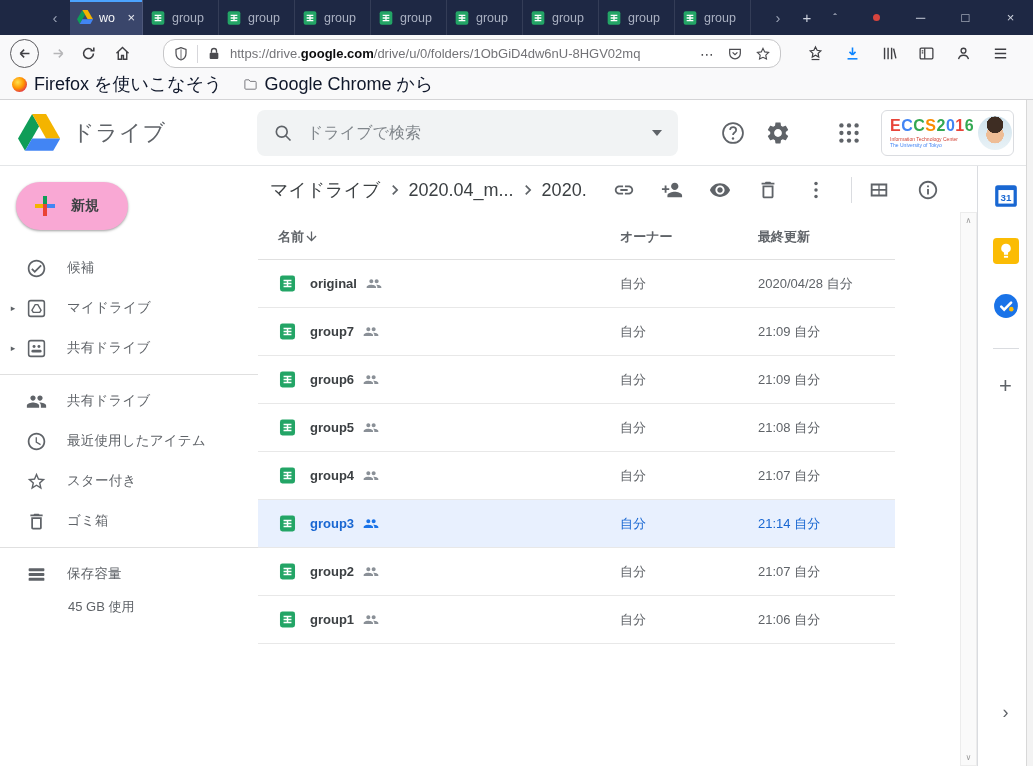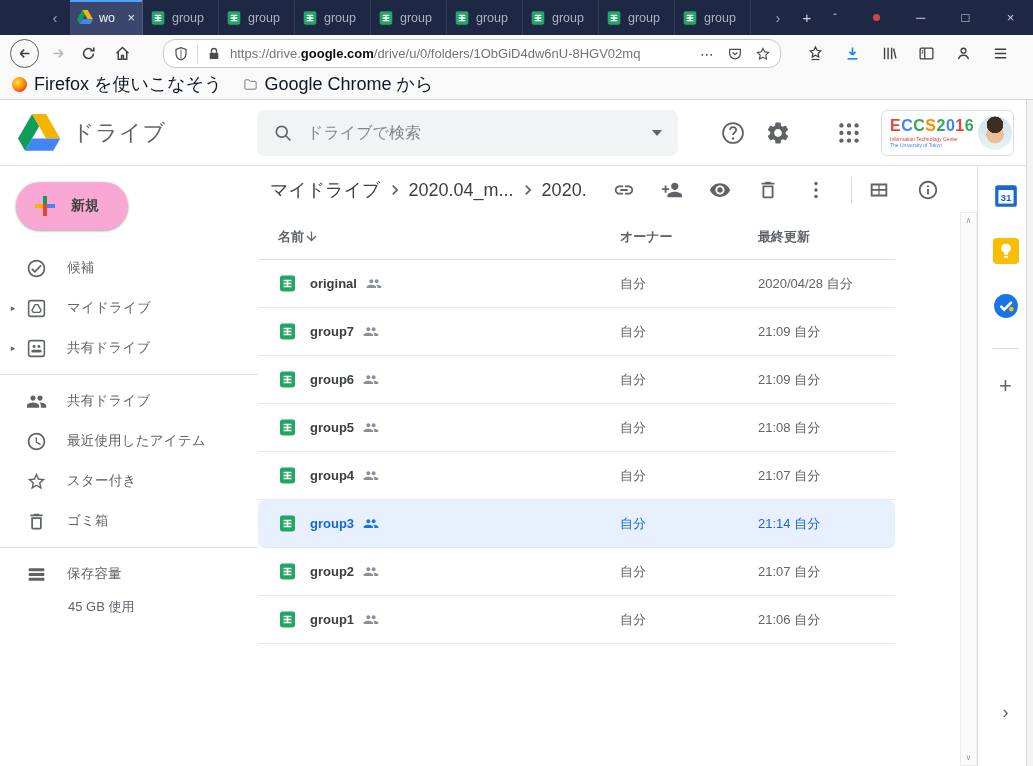--- a/index.html
+++ b/index.html
@@ -100,21 +100,21 @@
   .thead { height:46px; display:grid; grid-template-columns:362px 138px 1fr; align-items:center; border-bottom:1px solid #e0e0e0; font-size:13px; color:#5f6368; font-weight:bold; }
   .thead .hname { display:flex; align-items:center; gap:0; padding-left:20px; }
   .sort-ic { width:15px; height:15px; color:#5f6368; }
   .sort-ic svg { width:15px; height:15px; }
   .trow { height:48px; display:grid; grid-template-columns:362px 138px 1fr; align-items:center; border-bottom:1px solid #e8e8e8; font-size:13px; color:#5f6368; }
   .cell-name { display:flex; align-items:center; padding-left:20px; }
   .ficon { width:19px; height:19px; flex:0 0 19px; }
   .fname { margin-left:13px; color:#3c4043; font-weight:bold; }
   .shared-badge { width:16px; height:16px; margin-left:9px; color:#8a9097; }
   .shared-badge svg { width:16px; height:16px; }
-  .trow.selected { background:#e8f0fe; color:#1967d2;border-radius:7px; }
+  .trow.selected { background:#e8f0fe; color:#1967d2; }
   .trow.selected .fname { color:#1967d2; }
   .trow.selected .shared-badge { color:#1a73e8; }
 
   .vscroll { width:17px; margin-top:46px; background:#fafafa; border:1px solid #ececec; display:flex; flex-direction:column; align-items:center; justify-content:space-between; padding:3px 0; color:#9a9a9a; font-size:8px; }
 
   .apps-panel { width:56px; border-left:1px solid #dadce0; background:#fff; display:flex; flex-direction:column; align-items:center; padding-top:17px; position:relative; }
   .panel-ic { width:26px; height:26px; margin-bottom:29px; }
   .panel-ic svg { width:26px; height:26px; }
   .panel-divider { width:26px; height:1px; background:#dadce0; margin:0 0 26px 0; }
   .panel-plus { font-size:22px; color:#5f6368; line-height:1; }

